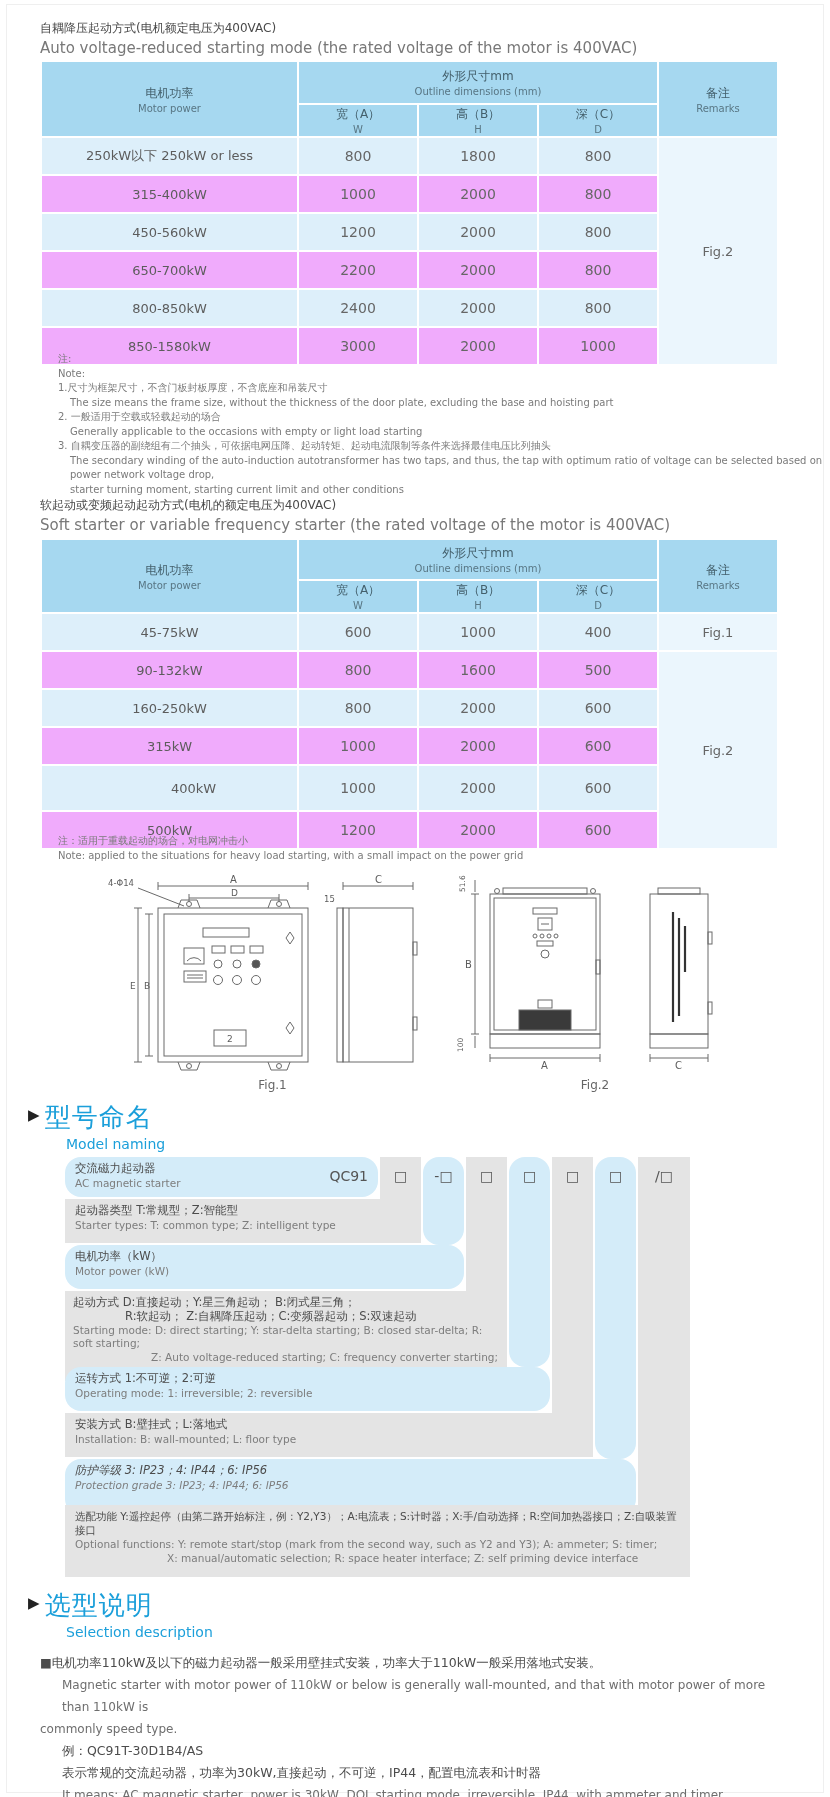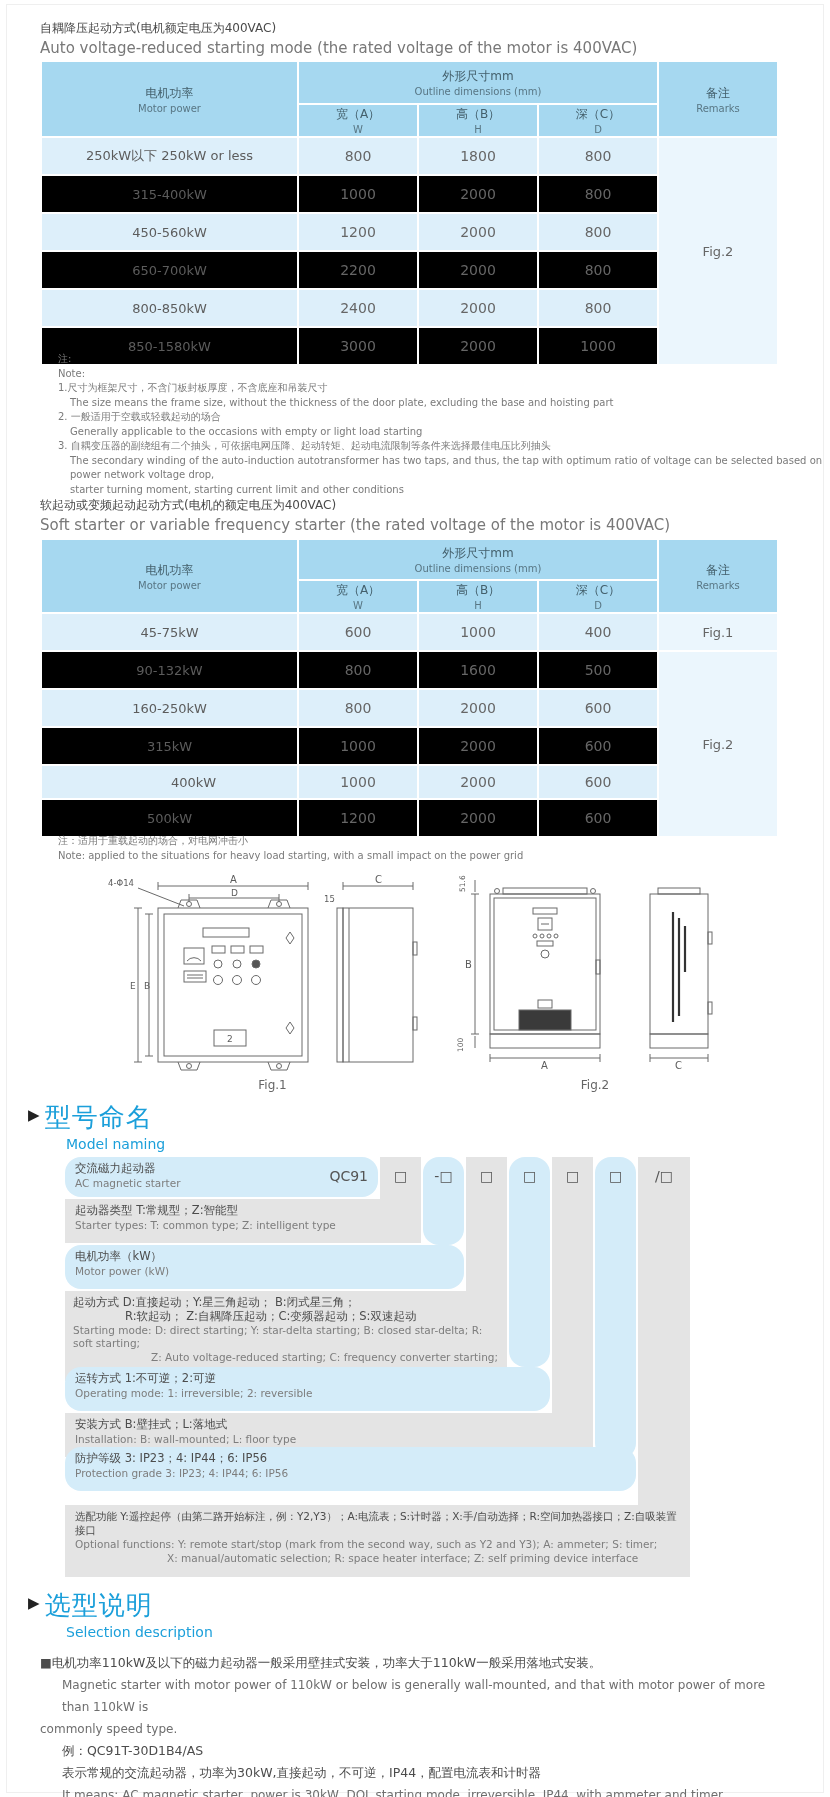--- a/index.html
+++ b/index.html
@@ -8,21 +8,21 @@
   .frame{position:absolute;left:6px;top:4px;right:6px;bottom:4px;border:1px solid #efefef;pointer-events:none;}
   .abs{position:absolute;}
   .t-zh{font-size:12px;color:#4a4a4a;}
   .t-en{font-size:15px;color:#787878;margin-top:2px;}
   table.dim{border-collapse:separate;border-spacing:2px;table-layout:fixed;}
   table.dim td{text-align:center;vertical-align:middle;padding:0;}
   td.hd{background:#a6d8f0;color:#3f5a66;}
   td.hd .zh{font-size:12px;color:#44606c;}
   td.hd .en{font-size:10px;color:#587684;margin-top:1px;}
   td.r-odd{background:#ddeffa;}
-  td.r-even{background:#000000;}
+  td.r-even{background:#f0abfc;}
   td.rem{background:#ebf6fd;font-size:13px;color:#666;}
   td.val{font-size:14px;color:#666;}
   td.pw{font-size:13px;color:#5c5c5c;}
   .notes{font-size:10px;line-height:14.5px;color:#7a7a7a;}
   .notes .en{padding-left:12px;}
   .fig-cap{font-size:12px;color:#666;text-align:center;margin-top:2px;}
   .sec-hd .arrow{color:#222;font-size:15px;vertical-align:6px;}
   .sec-hd .zh{font-size:26px;color:#1b9fda;letter-spacing:1px;}
   .sec-hd .en{font-size:14px;color:#1b9fda;margin-left:38px;margin-top:1px;}
   .naming{position:absolute;}
@@ -187,21 +187,21 @@
       <td class="val r-odd">2000</td>
       <td class="val r-odd">600</td>
     </tr>
     <tr>
       <td class="pw r-even" style="height:36px;">315kW</td>
       <td class="val r-even">1000</td>
       <td class="val r-even">2000</td>
       <td class="val r-even">600</td>
     </tr>
     <tr>
-      <td class="pw r-odd" style="height:32px;padding-left:48px;">400kW</td>
+      <td class="pw r-odd" style="height:44px;padding-left:48px;">400kW</td>
       <td class="val r-odd">1000</td>
       <td class="val r-odd">2000</td>
       <td class="val r-odd">600</td>
     </tr>
     <tr>
       <td class="pw r-even" style="height:36px;">500kW</td>
       <td class="val r-even">1200</td>
       <td class="val r-even">2000</td>
       <td class="val r-even">600</td>
     </tr>
@@ -390,21 +390,21 @@
       <div class="en" style="padding-left:78px;">S: double speed starting</div>
     </div>
     <div class="nrow bg-blue" style="top:210px;width:485px;height:44px;">
       <div class="zh">运转方式 1:不可逆；2:可逆</div>
         <div class="en">Operating mode: 1: irreversible; 2: reversible</div>
     </div>
     <div class="nrow bg-gray" style="top:256px;width:528px;height:44px;">
       <div class="zh">安装方式 B:壁挂式；L:落地式</div>
         <div class="en">Installation: B: wall-mounted;  L: floor type</div>
     </div>
-    <div class="nrow bg-blue" style="top:290px;width:571px;height:44px;">
+    <div class="nrow bg-blue" style="top:302px;width:571px;height:56px;font-style:italic;">
       <div class="zh">防护等级 3: IP23；4: IP44；6: IP56</div>
         <div class="en">Protection grade  3: IP23;  4: IP44;  6: IP56</div>
     </div>
     <div class="nrow bg-gray" style="top:348px;width:625px;height:72px;">
       <div class="zh" style="font-size:10.5px;">选配功能 Y:遥控起停（由第二路开始标注，例：Y2,Y3）；A:电流表；S:计时器；X:手/自动选择；R:空间加热器接口；Z:自吸装置接口</div>
       <div class="en">Optional functions: Y: remote start/stop (mark from the second way, such as Y2 and Y3); A: ammeter; S: timer;</div>
       <div class="en" style="padding-left:92px;">X: manual/automatic selection; R: space heater interface; Z: self priming device interface</div>
     </div>
   </div>
 

